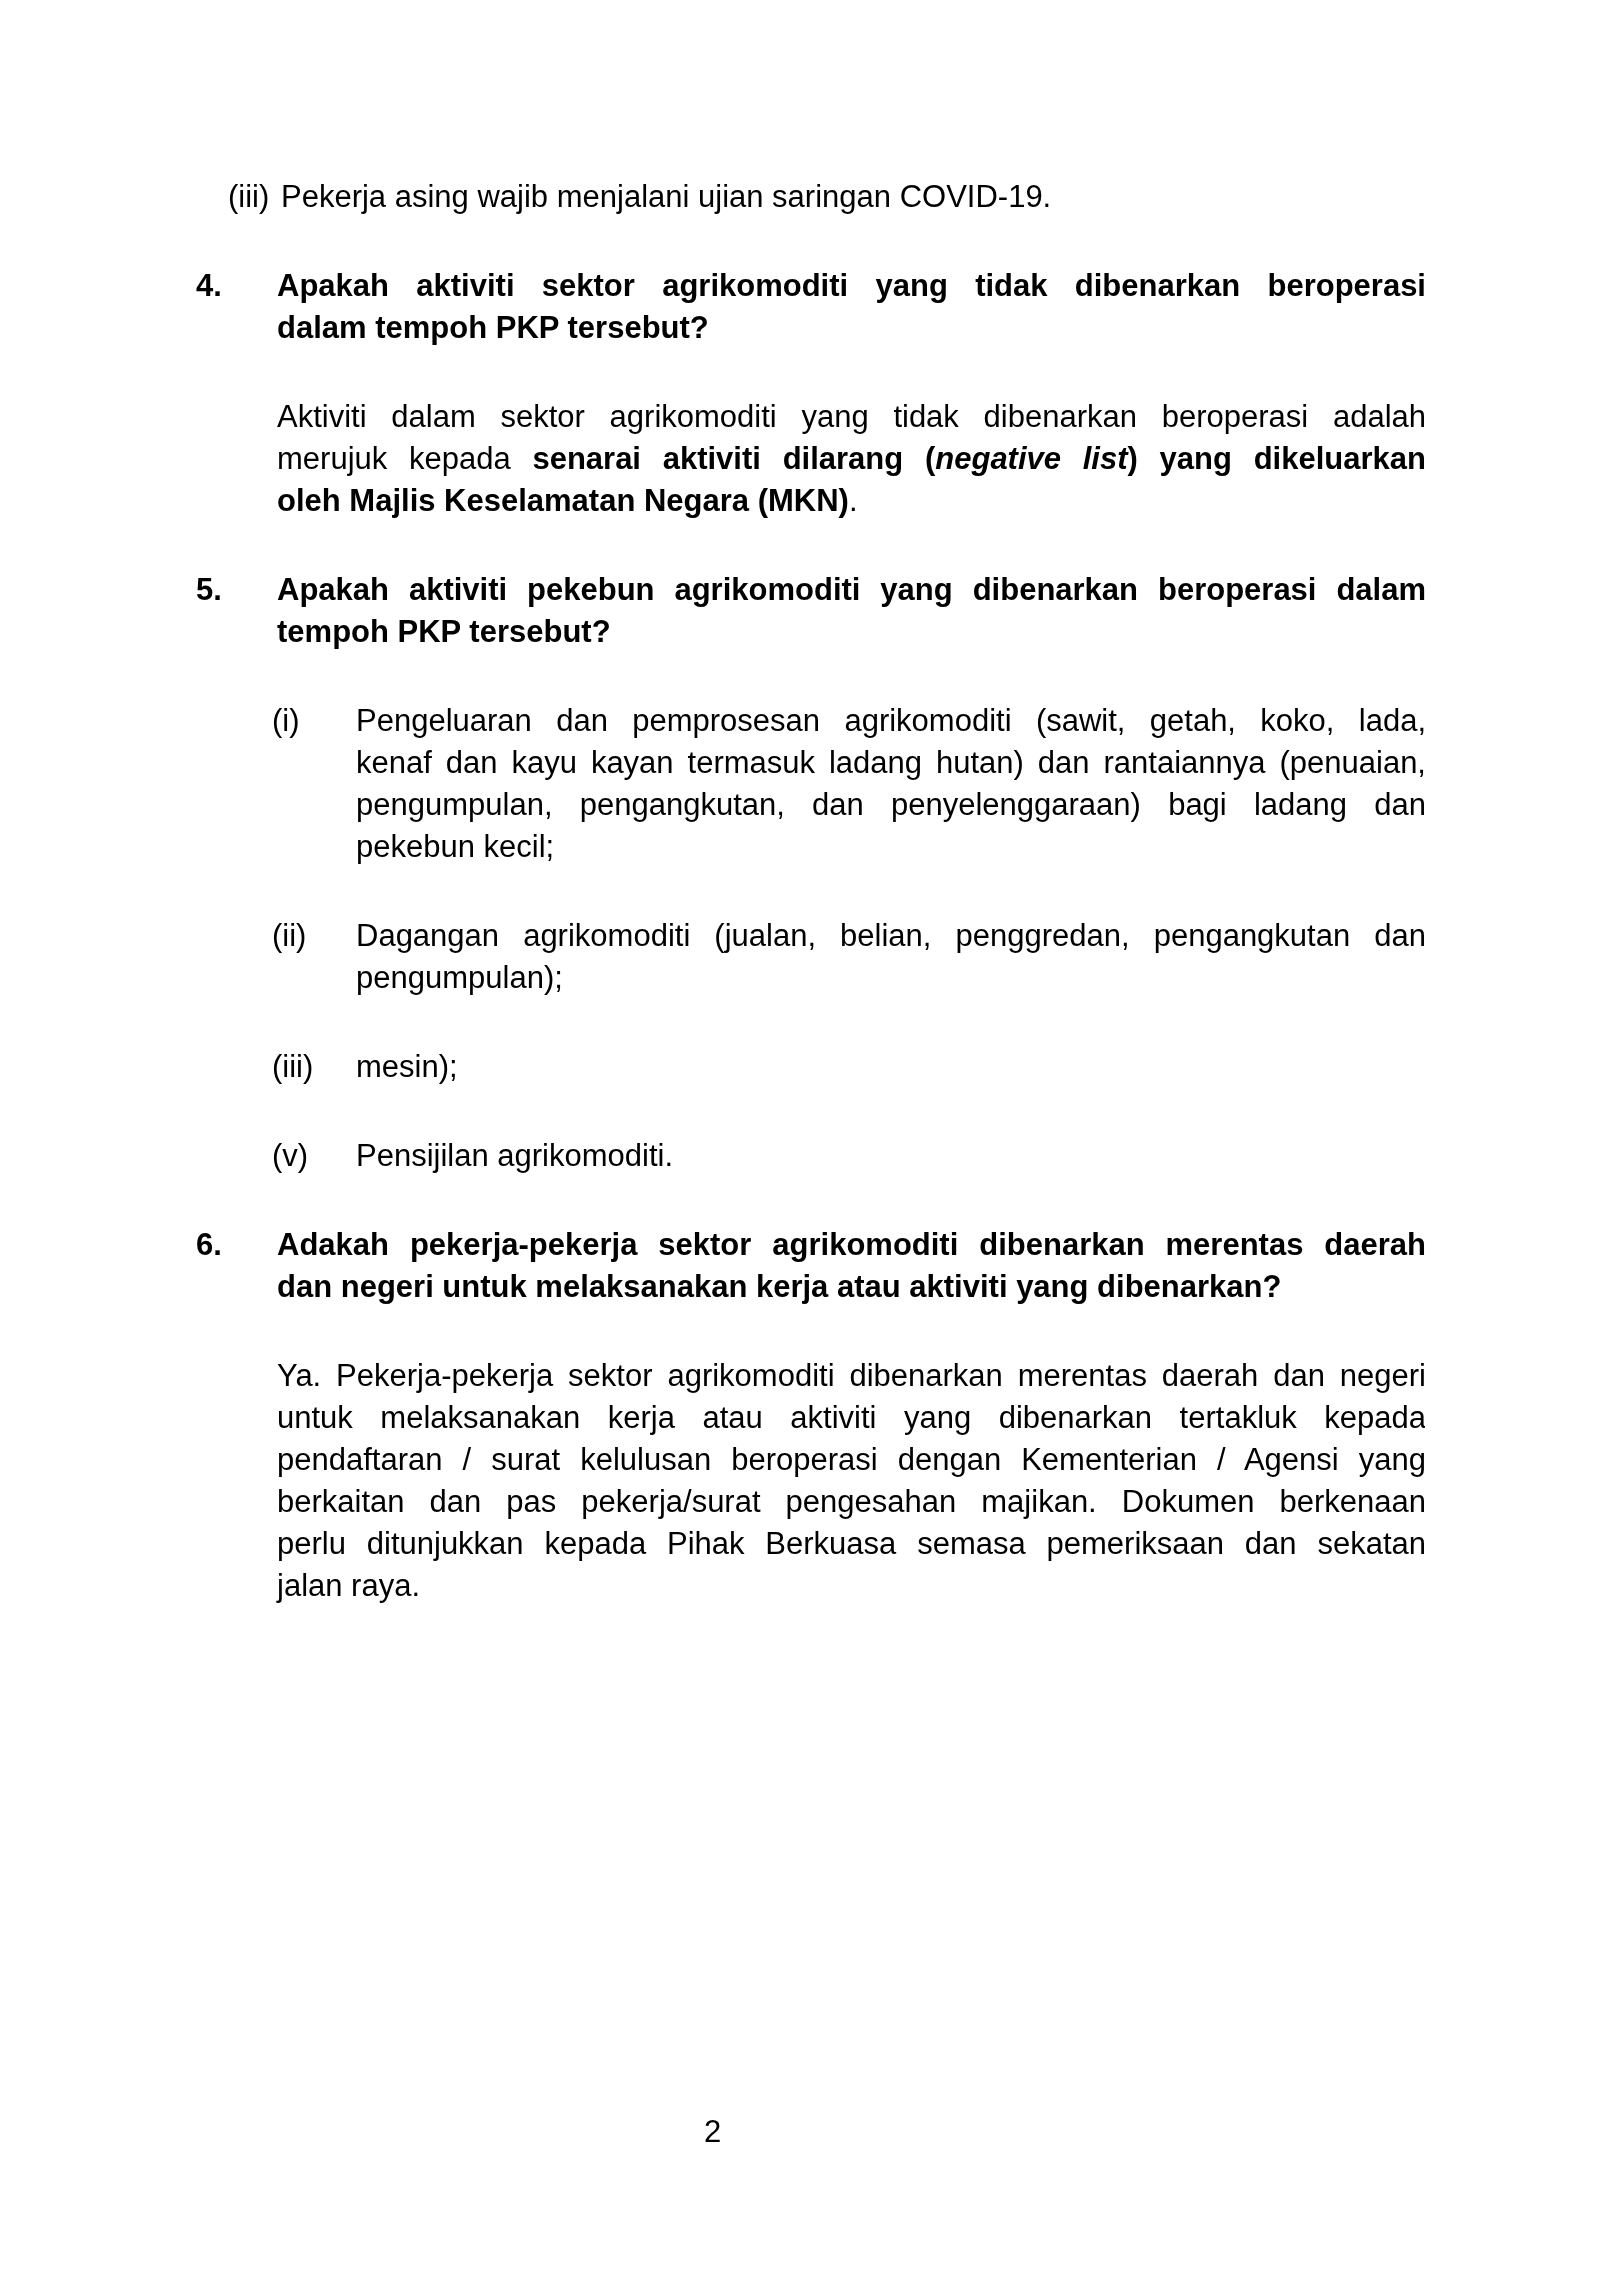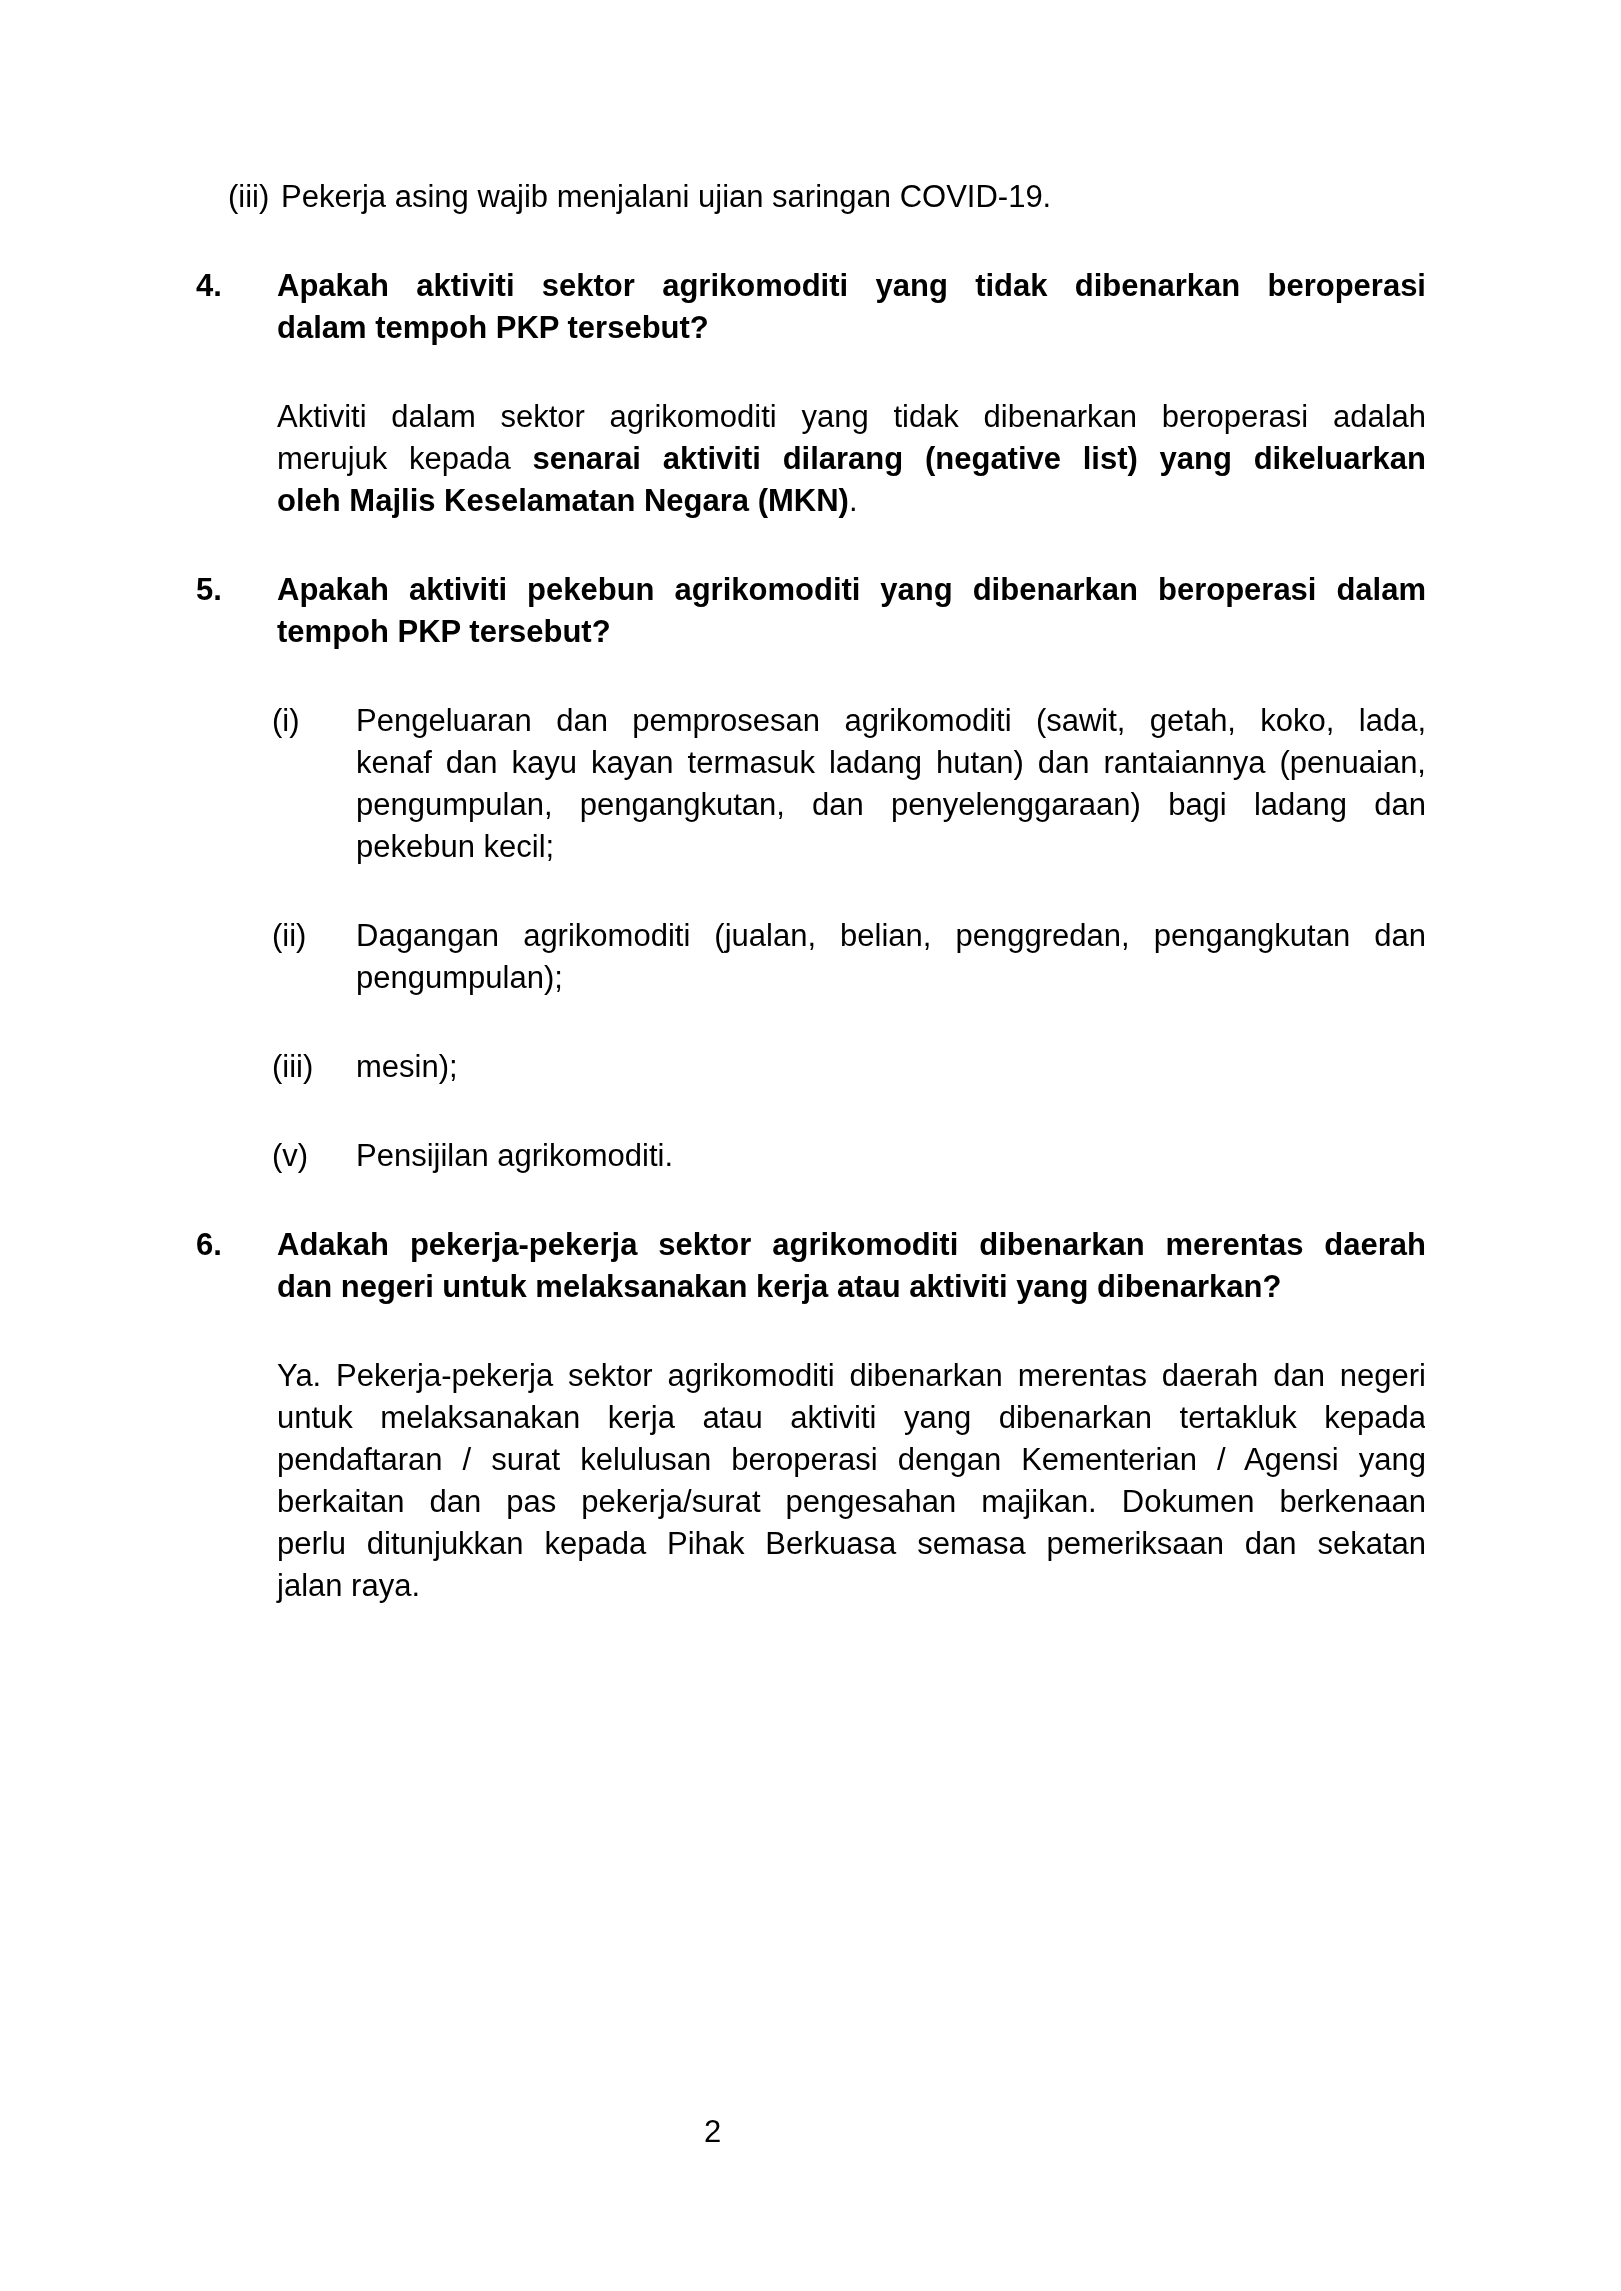--- a/index.html
+++ b/index.html
@@ -43,21 +43,21 @@
   .line {
     line-height: 42px;
     text-align: justify;
     text-align-last: justify;
   }
   .line.last {
     text-align: center;
     text-align-last: left;
   }
   .seg.b { font-weight: 700; }
-  .seg.i { }
+  .seg.i { font-style: italic; }
   .footer {
     position: absolute;
     top: 2111px;
     left: 0;
     width: 100%;
     text-align: center;
     line-height: 42px;
   }
 </style>
 </head>

